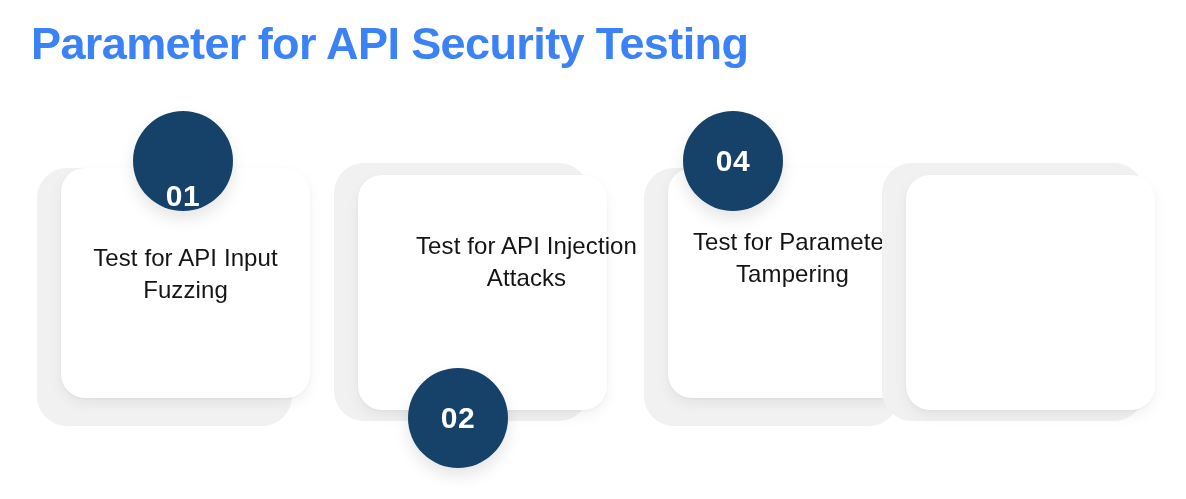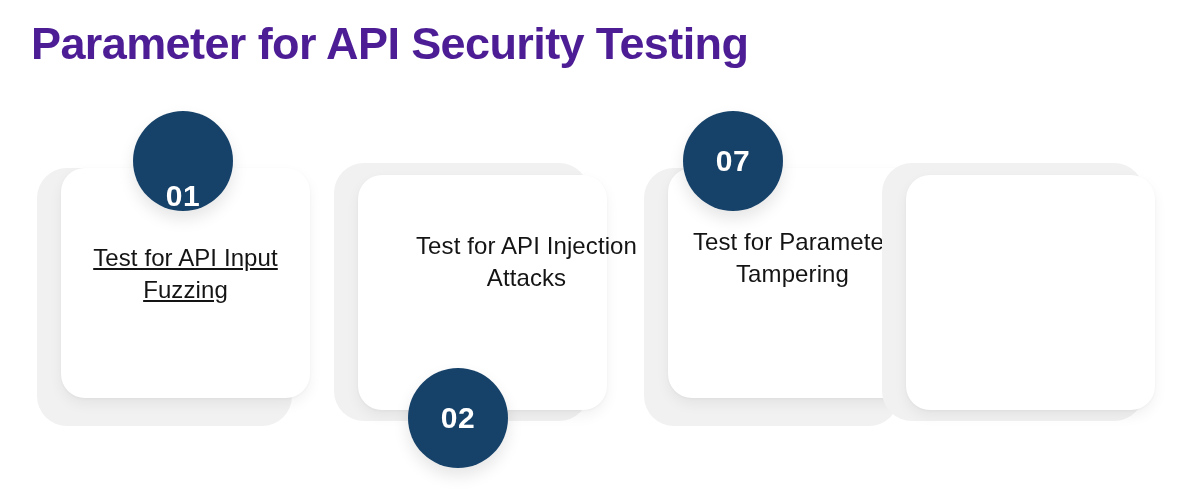--- a/index.html
+++ b/index.html
@@ -24,21 +24,21 @@
   }
 
   
   #page-title {
     position: absolute;
     left: 31px;
     top: 16px;
     font-size: 45px;
     font-weight: 700;
     letter-spacing: -0.6px;
-    color: #4c1d95;
+    color: #3b82f6;
     white-space: nowrap;
     line-height: 1.25;
   }
 
   
   #cards {
     position: absolute;
     left: 0;
     top: 0;
     width: 1186px;
@@ -97,21 +97,21 @@
     font-weight: 600;
     letter-spacing: 0.5px;
     line-height: 1;
   }
 
   
   
   #card-1 { left: 0px;   top: 140px; }
   #card-1 .card-backdrop { left: 37px;  top: 28px;  width: 255px; height: 258px; }
   #card-1 .card-face     { left: 61px;  top: 28px;  width: 249px; height: 230px; }
-  #card-1 .card-text     { left: 61px;  top: 102px; width: 249px; text-decoration: underline; }
+  #card-1 .card-text     { left: 61px;  top: 102px; width: 249px; }
 
   
   #card-2 { left: 322px; top: 140px; }
   #card-2 .card-backdrop { left: 12px;  top: 23px;  width: 255px; height: 258px; }
   #card-2 .card-face     { left: 36px;  top: 35px;  width: 249px; height: 235px; }
   #card-2 .card-text     { left: 36px;  top: 90px;  width: 249px; padding-left: 44px; }
 
   
   #card-3 { left: 596px; top: 140px; margin-left: 48px; }
   #card-3 .card-backdrop { left: 0px;   top: 28px;  width: 255px; height: 258px; }
@@ -164,18 +164,18 @@
 
     <div class="badge" id="badge-1">
       <span class="badge-label">01</span>
     </div>
 
     <div class="badge" id="badge-2">
       <span class="badge-label">02</span>
     </div>
 
     <div class="badge" id="badge-3">
-      <span class="badge-label">07</span>
+      <span class="badge-label">04</span>
     </div>
 
 
   </div>
 </div>
 
 </body></html>

